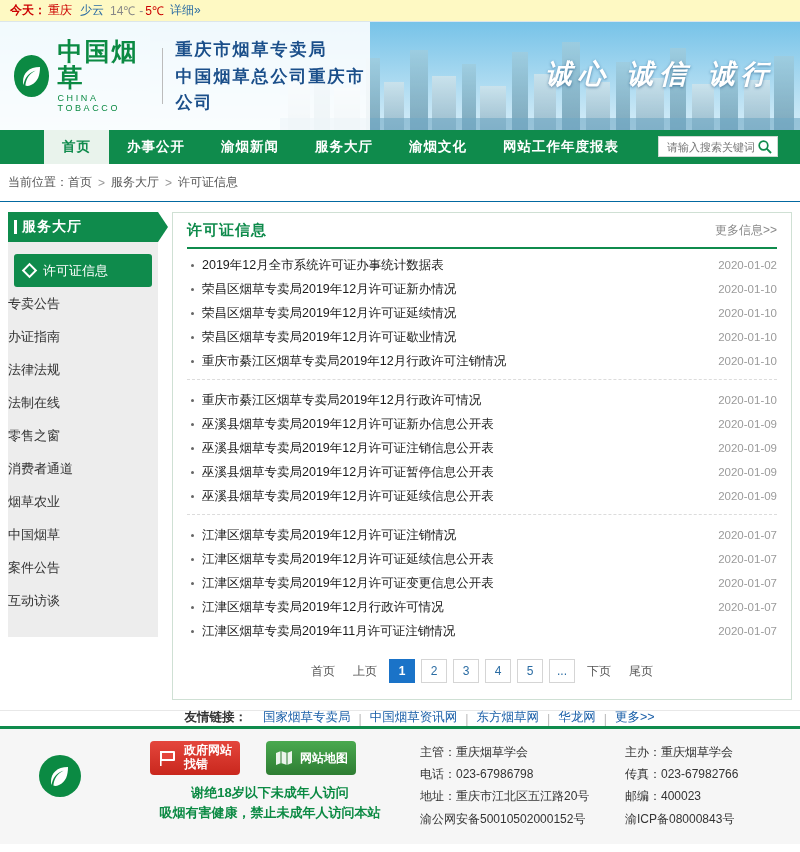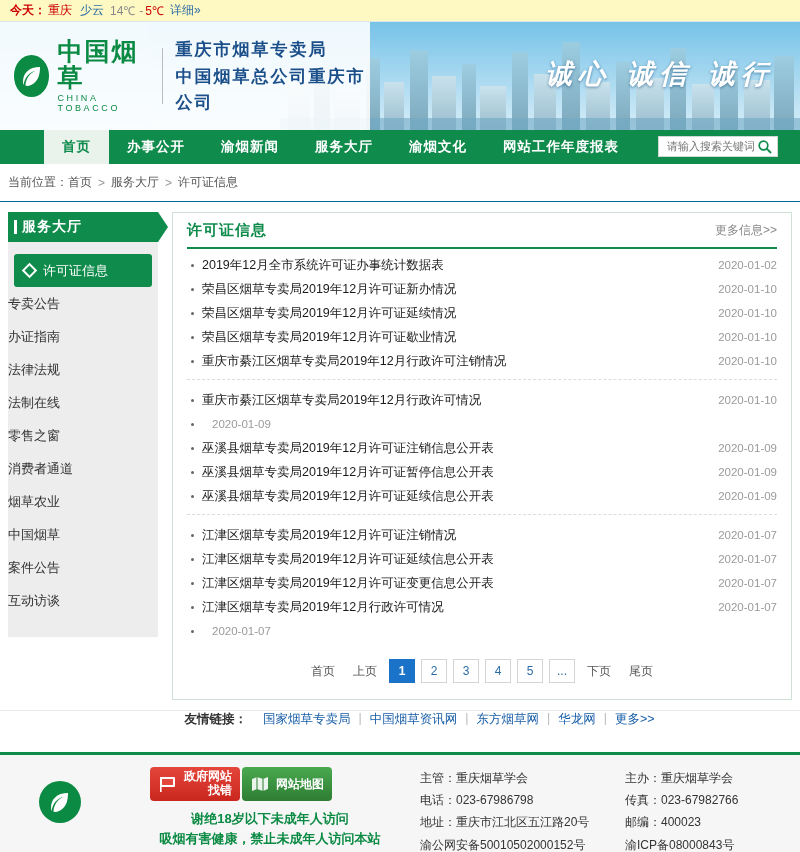--- a/index.html
+++ b/index.html
@@ -91,21 +91,21 @@
   }
   .nav-item.active { background: #e9f3ec; color: #0f8b4c; }
   .search-box {
     position: absolute; right: 22px; top: 6px;
     width: 120px; height: 21px; background: #fff;
     border: 1px solid #cfd8d2; display:flex; align-items:center;
     padding-left: 6px;
   }
   .search-box input {
     border: none; outline: none; width: 92px; height: 16px;
-    font-size: 11px; color: #999; font-family:Liberation Mono, monospace;
+    font-size: 11px; color: #999; font-family:Liberation Serif, serif;
   }
   .search-ico { position:absolute; right:4px; top:2px; }
 
   
   .crumb {
     height: 38px; display:flex; align-items:center;
     padding-left: 8px; font-size: 12px; color: #555;
     border-bottom: 1px solid #0369a1;
     background: #fff;
   }
@@ -176,21 +176,21 @@
   .pg {
     min-width: 26px; height: 24px; border: 1px solid #d5d5d5; background:#fff;
     margin: 0 3px; display:flex; align-items:center; justify-content:center;
     font-size: 12px; color: #2b6ca3; padding: 0 6px; cursor: pointer;
   }
   .pg.cur { background: #1a73c8; border-color:#1a73c8; color:#fff; font-weight:bold; }
   .pg.plain { border:none; background:transparent; color:#555; }
 
   
   .links {
-    height: 42px; display:flex; align-items:flex-start; justify-content:center;
+    height: 16px; display:flex; align-items:flex-end; justify-content:center;
     font-size: 12.5px; color:#333; border-top: 1px solid #e8e8e8;
     margin-top: 10px;
     padding-left: 47px;
   }
   .links .lbl { font-weight: bold; margin-right: 8px; }
   .links a { color:#1a5fa8; text-decoration:none; margin: 0 8px; }
   .links .bar { color:#bbb; }
 
   
   .footer {
@@ -203,21 +203,21 @@
   }
   .foot-logo {
     width: 120px; flex: 0 0 120px; display:flex; align-items:center; justify-content:center;
     padding-top: 14px;
   }
   .foot-circle {
     width: 42px; height: 42px; border-radius: 50%;
     background: #0b8a43; display:flex; align-items:center; justify-content:center;
   }
   .badges { flex: 0 0 300px; }
-  .badge-row { display:flex; gap: 2px; padding-left: 30px; text-align: right;}
+  .badge-row { display:flex; gap: 26px; padding-left: 30px;}
   .badge {
     height: 34px; border-radius: 4px; display:flex; align-items:center;
     padding: 0 8px; color:#fff; font-size: 12px; font-weight:bold;
   }
   .badge.red { background: linear-gradient(180deg,#e4463c,#c9271d); }
   .badge.green { background: linear-gradient(180deg,#49a94f,#2e7d33); }
   .badge .bi { margin-right:6px; display:flex; }
   .badge .two { line-height:1.15; }
   .warn { text-align:center; color:#0b8a43; font-weight:bold; font-size:13px; line-height:1.55; margin-top:8px; }
   .foot-col { font-size: 12px; color:#333; line-height: 1.85; }
@@ -418,20 +418,21 @@
     </div>
 
     <div class="news-group">
       <div class="news-item">
         <span class="dot"></span>
         <span class="t">重庆市綦江区烟草专卖局2019年12月行政许可情况</span>
         <span class="d">2020-01-10</span>
       </div>
       <div class="news-item">
         <span class="dot"></span>
+        <span class="t">巫溪县烟草专卖局2019年12月许可证新办信息公开表</span>
         <span class="d">2020-01-09</span>
       </div>
       <div class="news-item">
         <span class="dot"></span>
         <span class="t">巫溪县烟草专卖局2019年12月许可证注销信息公开表</span>
         <span class="d">2020-01-09</span>
       </div>
       <div class="news-item">
         <span class="dot"></span>
         <span class="t">巫溪县烟草专卖局2019年12月许可证暂停信息公开表</span>
@@ -460,20 +461,21 @@
         <span class="t">江津区烟草专卖局2019年12月许可证变更信息公开表</span>
         <span class="d">2020-01-07</span>
       </div>
       <div class="news-item">
         <span class="dot"></span>
         <span class="t">江津区烟草专卖局2019年12月行政许可情况</span>
         <span class="d">2020-01-07</span>
       </div>
       <div class="news-item">
         <span class="dot"></span>
+        <span class="t">江津区烟草专卖局2019年11月许可证注销情况</span>
         <span class="d">2020-01-07</span>
       </div>
     </div>
 
     <div class="pager">
       <div class="pg plain">首页</div>
       <div class="pg plain">上页</div>
       <div class="pg cur">1</div>
       <div class="pg">2</div>
       <div class="pg">3</div>

